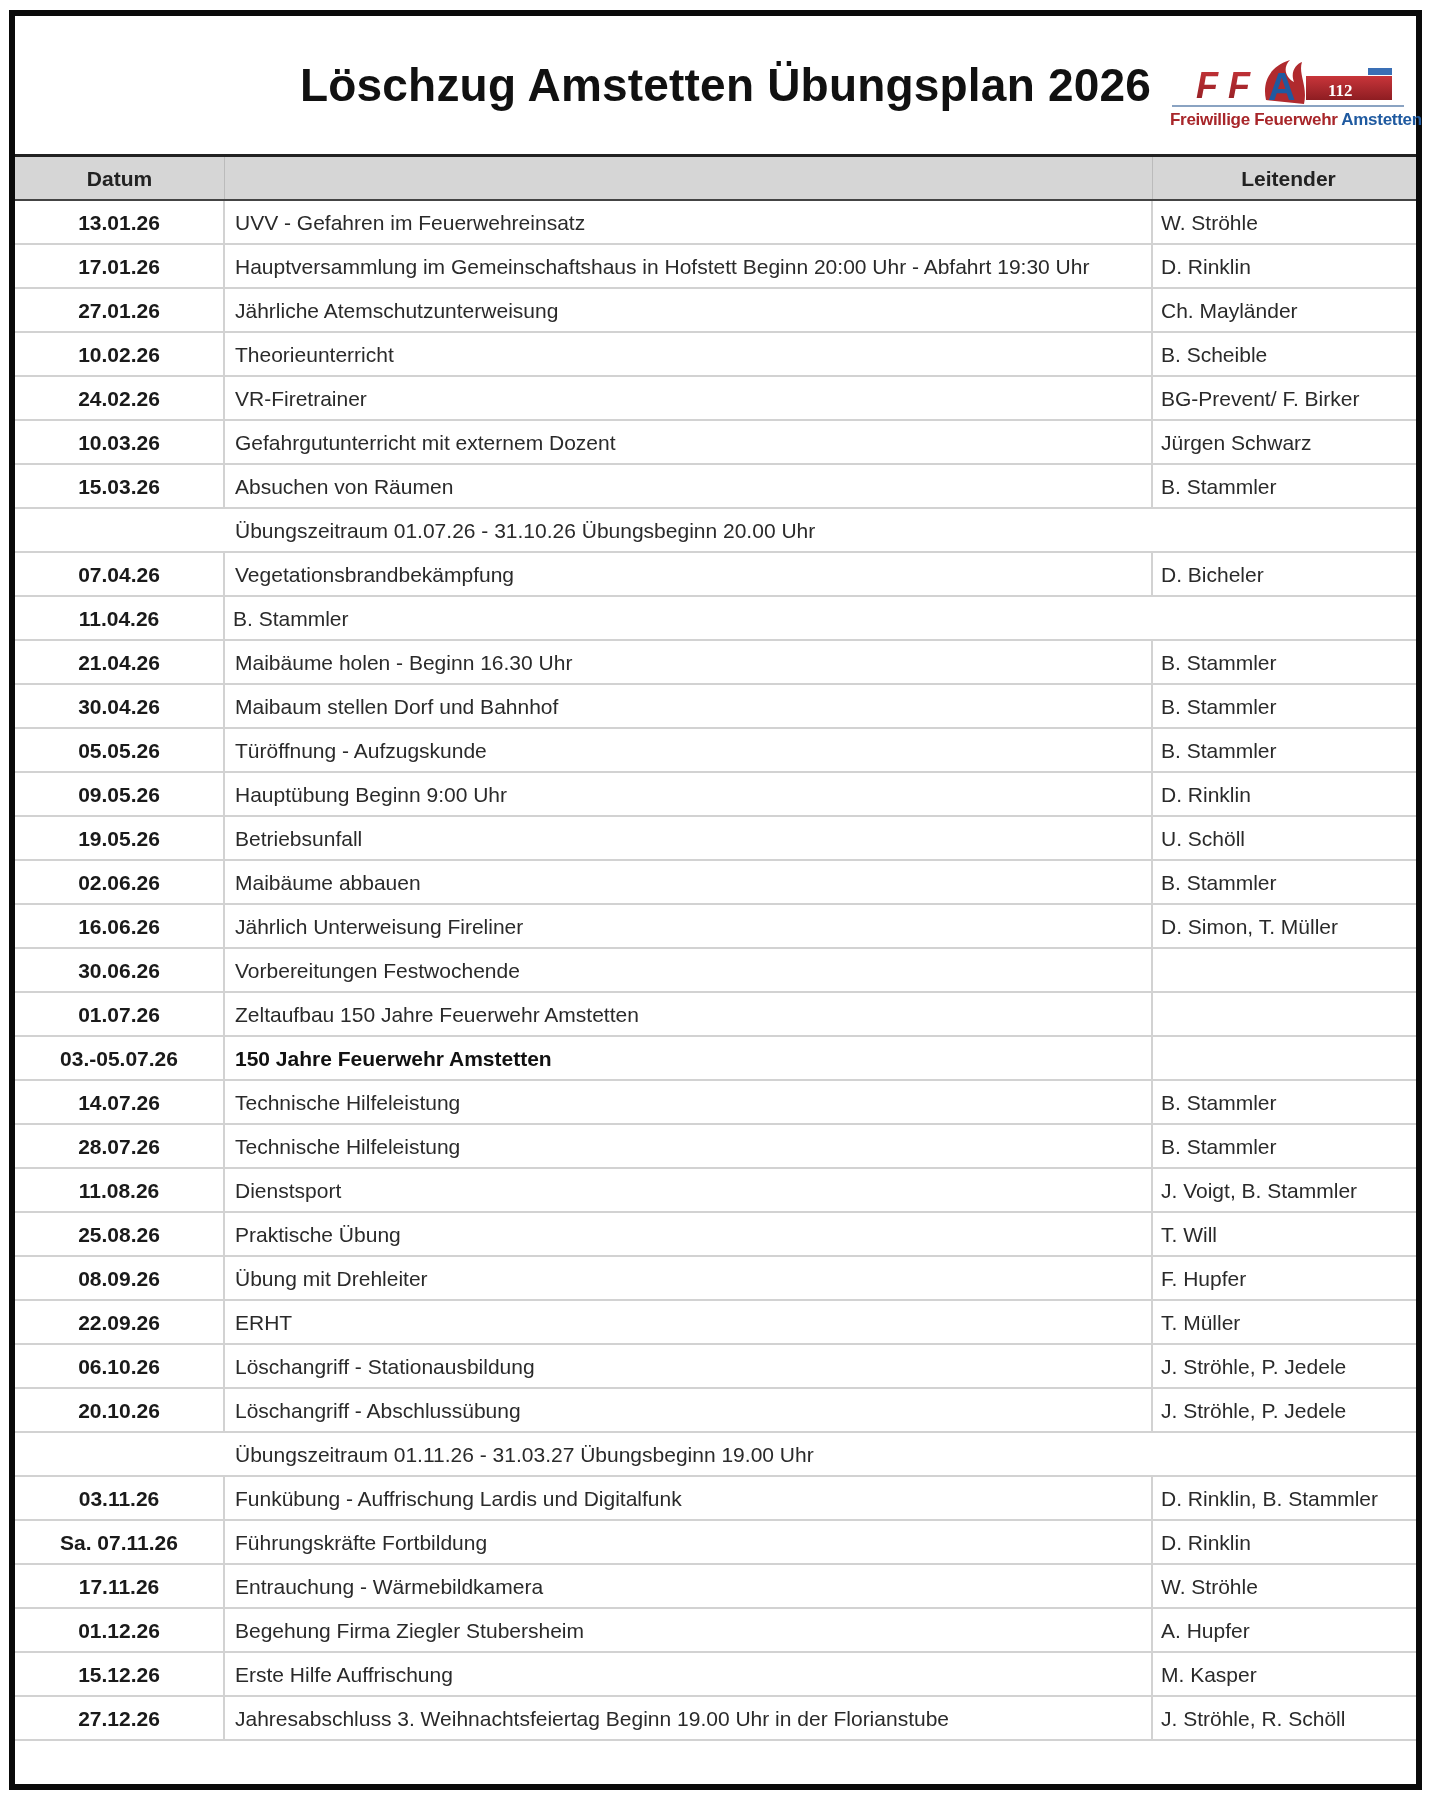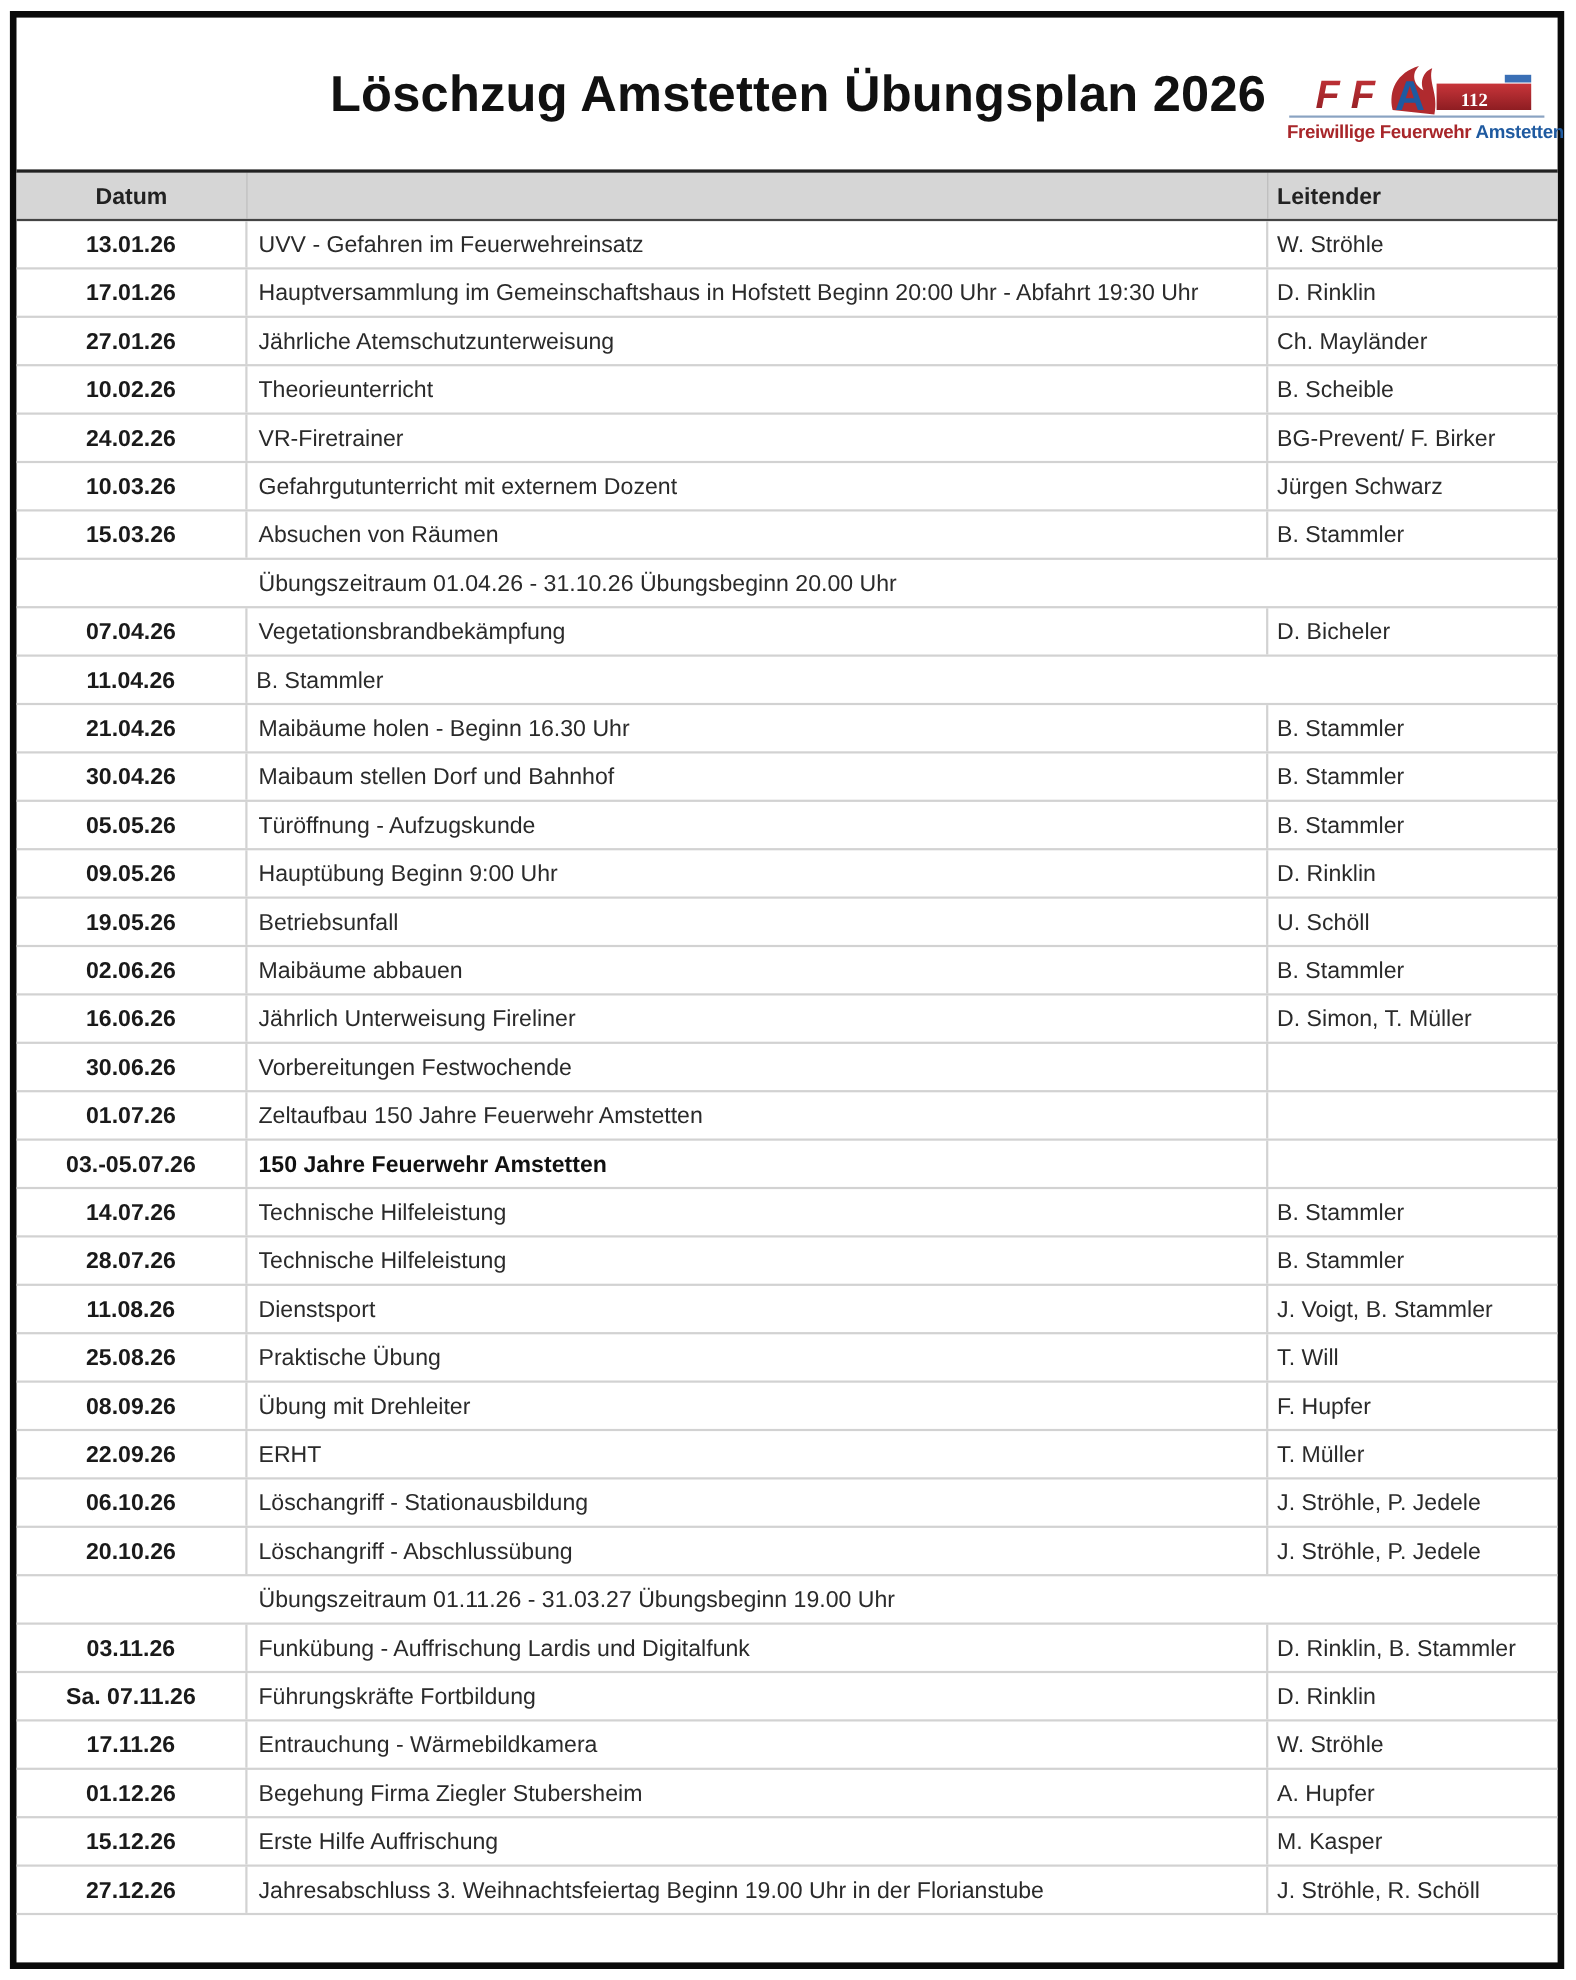--- a/index.html
+++ b/index.html
@@ -20,21 +20,21 @@
   .logo { position: absolute; right: 8px; top: 36px; width: 240px; height: 80px; }
   .logo-sub { position: absolute; left: 2px; top: 58px; font-size: 17px; font-weight: bold; white-space: nowrap; letter-spacing: -0.3px; }
   .logo-sub .red { color: #a8262a; }
   .logo-sub .blue { color: #1f5aa0; }
   .thead {
     display: flex; height: 44px; background: #d6d6d6; border-bottom: 2px solid #444;
     font-size: 21px; font-weight: bold; color: #222;
   }
   .thead .c-date { width: 210px; text-align: center; line-height: 44px; border-right: 1px solid #bbb; }
   .thead .c-desc { flex: 1; border-right: 1px solid #bbb; }
-  .thead .c-lead { width: 263px; line-height: 44px; padding-left: 8px; }
+  .thead .c-lead { width: 263px; line-height: 44px; padding-left: 8px; text-align: center; }
   .row { display: flex; height: 44px; border-bottom: 2px solid #d2d2d2; font-size: 21px; line-height: 44px; }
   .row .c-date { width: 210px; text-align: center; font-weight: bold; color: #1a1a1a; border-right: 2px solid #d2d2d2; }
   .row .c-desc { flex: 1; padding-left: 10px; color: #2a2a2a; border-right: 2px solid #d2d2d2; white-space: nowrap; overflow: hidden; }
   .row .c-lead { width: 263px; padding-left: 8px; color: #2a2a2a; white-space: nowrap; overflow: hidden; }
   .row.bold .c-desc { font-weight: bold; color: #111; }
   .row.note .c-date { border-right: none; }
   .row.note .c-desc { border-right: none; }
   .row.note .c-lead { }
 </style>
 </head>
@@ -109,21 +109,21 @@
         <div class="c-desc">Gefahrgutunterricht mit externem Dozent</div>
         <div class="c-lead">Jürgen Schwarz</div>
       </div>
       <div class="row">
         <div class="c-date">15.03.26</div>
         <div class="c-desc">Absuchen von Räumen</div>
         <div class="c-lead">B. Stammler</div>
       </div>
       <div class="row note">
         <div class="c-date"></div>
-        <div class="c-desc">Übungszeitraum 01.04.26 - 31.10.26 Übungsbeginn 20.00 Uhr</div>
+        <div class="c-desc">Übungszeitraum 01.07.26 - 31.10.26 Übungsbeginn 20.00 Uhr</div>
         <div class="c-lead"></div>
       </div>
       <div class="row">
         <div class="c-date">07.04.26</div>
         <div class="c-desc">Vegetationsbrandbekämpfung</div>
         <div class="c-lead">D. Bicheler</div>
       </div>
       <div class="row">
         <div class="c-date">11.04.26</div>
         <div class="c-lead">B. Stammler</div>

